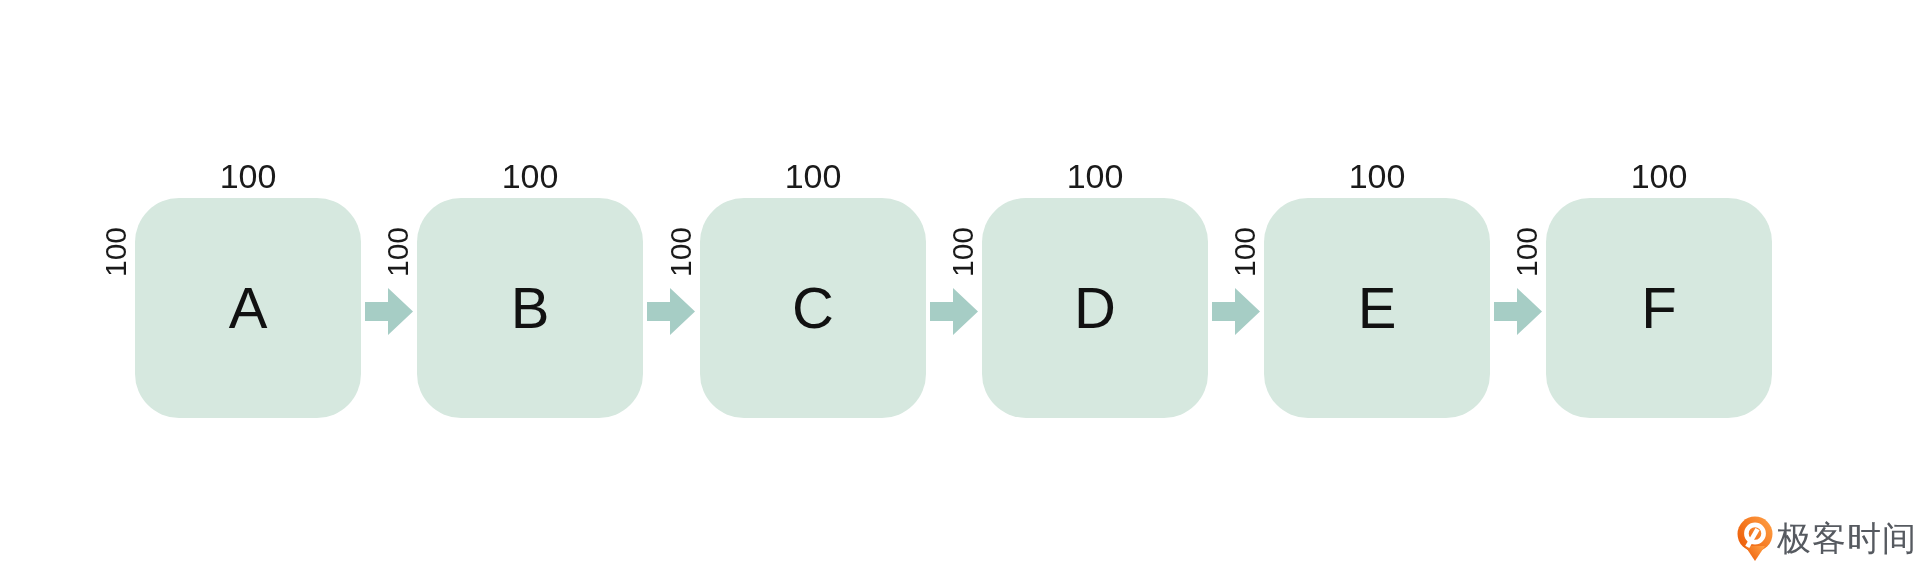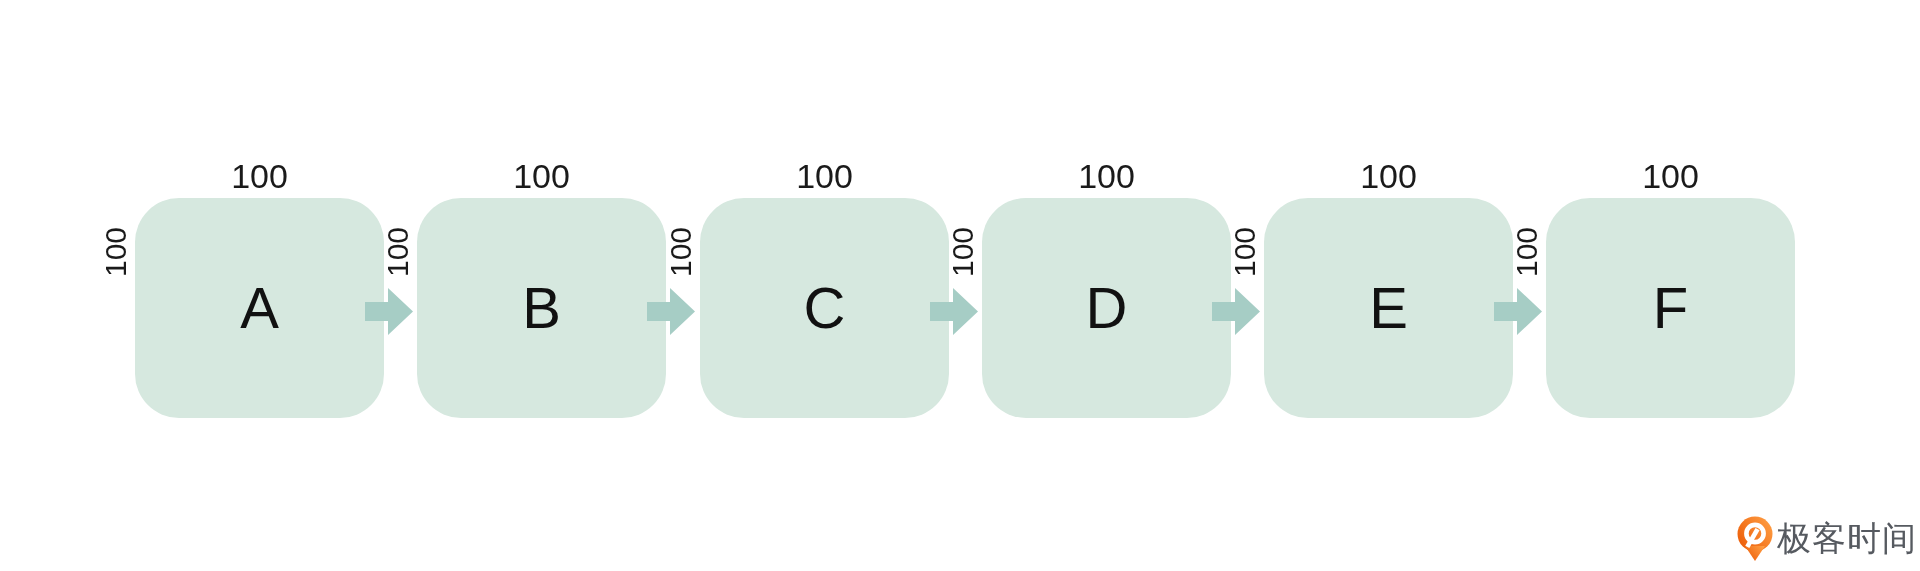--- a/index.html
+++ b/index.html
@@ -11,21 +11,20 @@
     font-family: "Liberation Sans", "DejaVu Sans", sans-serif;
     overflow: hidden;
   }
 
   
   .node {
     position: absolute;
     top: 198px;
     width: 226px;
     height: 220px;
-    padding-left: 23px;
   }
   .node .box {
     position: absolute;
     inset: 0;
     background: var(--node-fill, #d6e8df);
     border-radius: 44px;
     display: flex;
     align-items: center;
     justify-content: center;
   }

